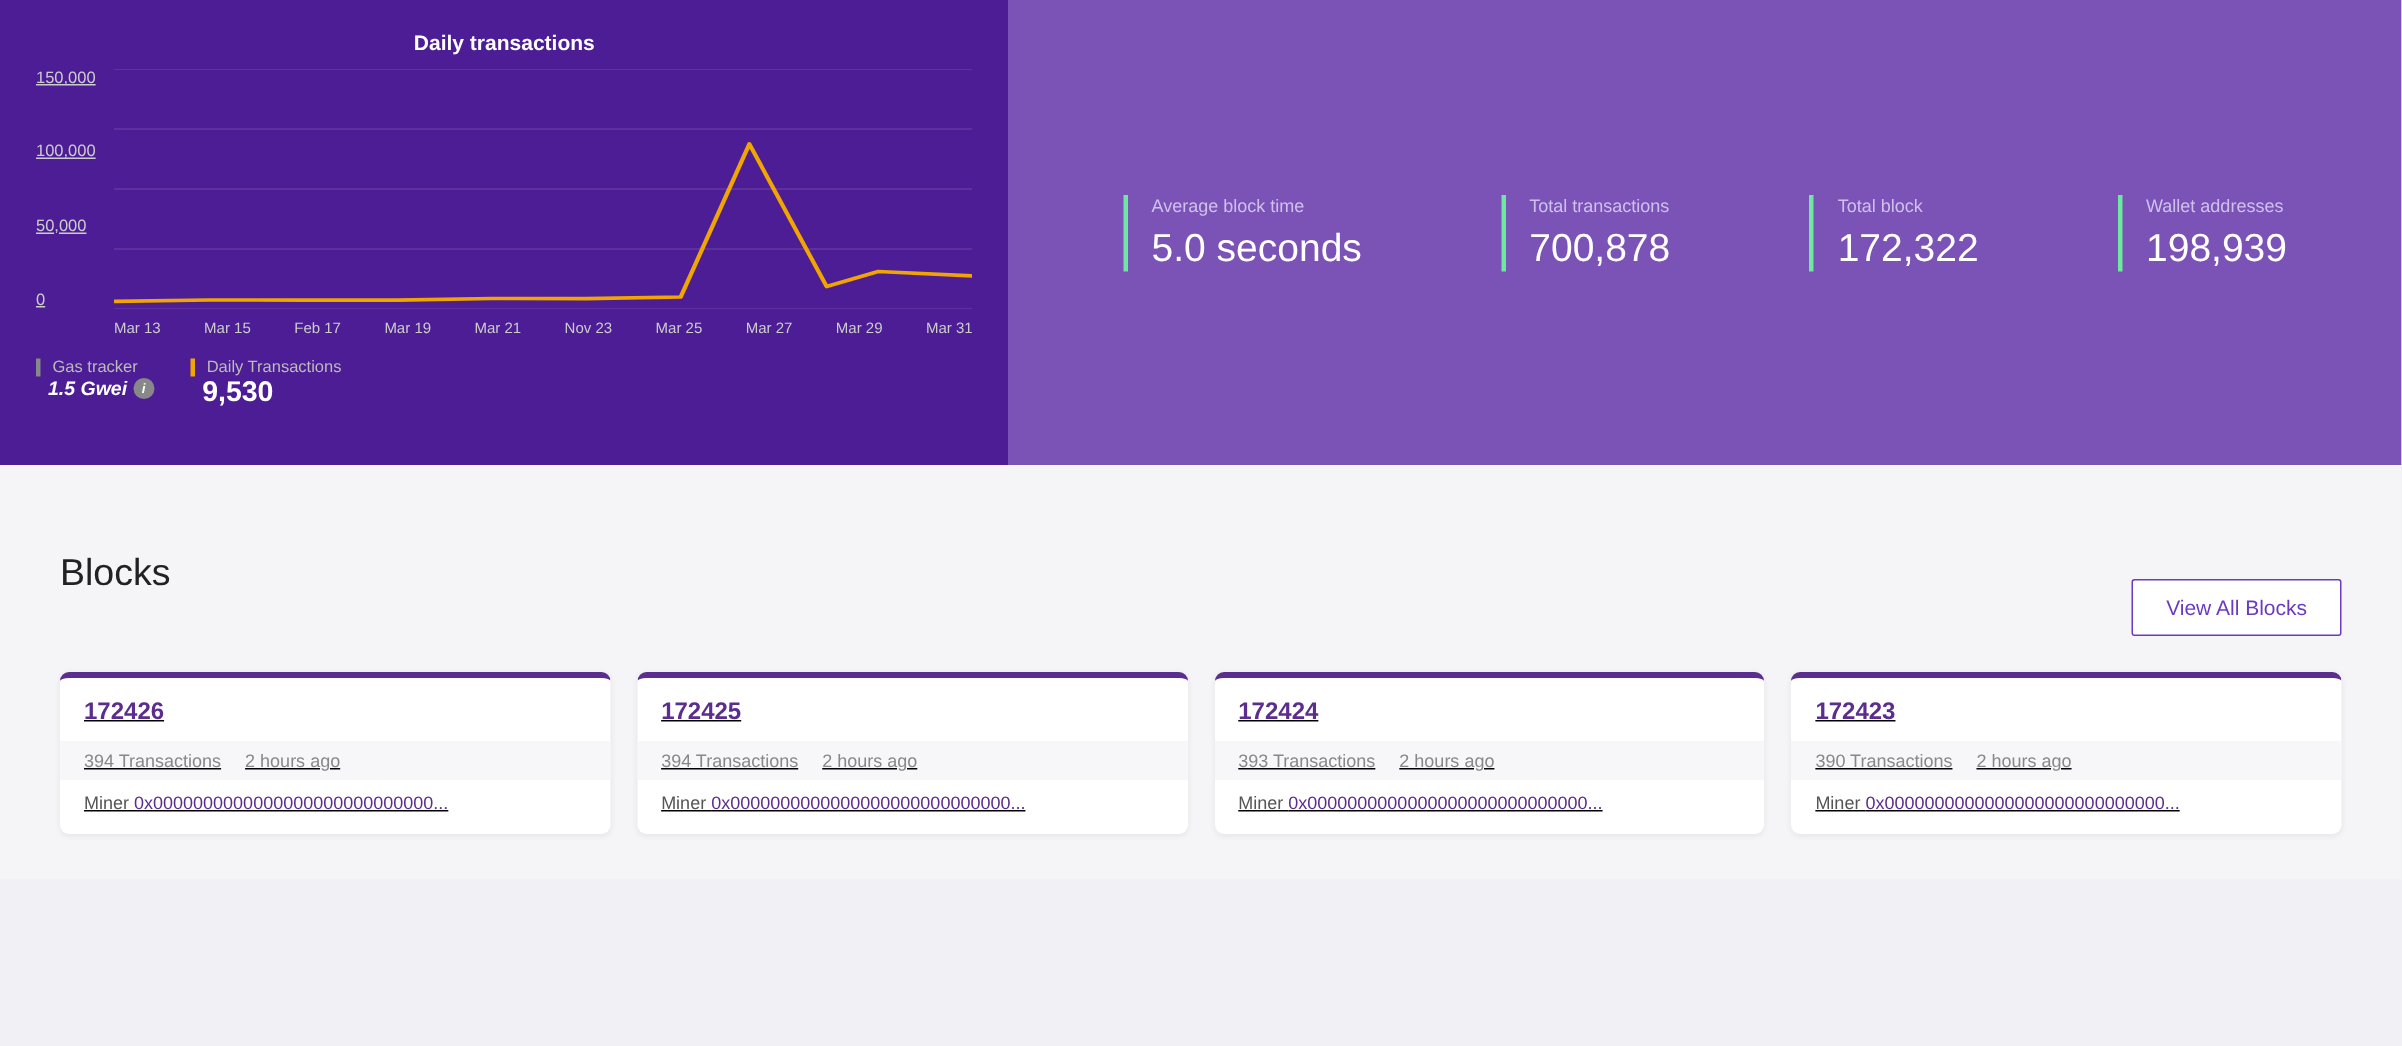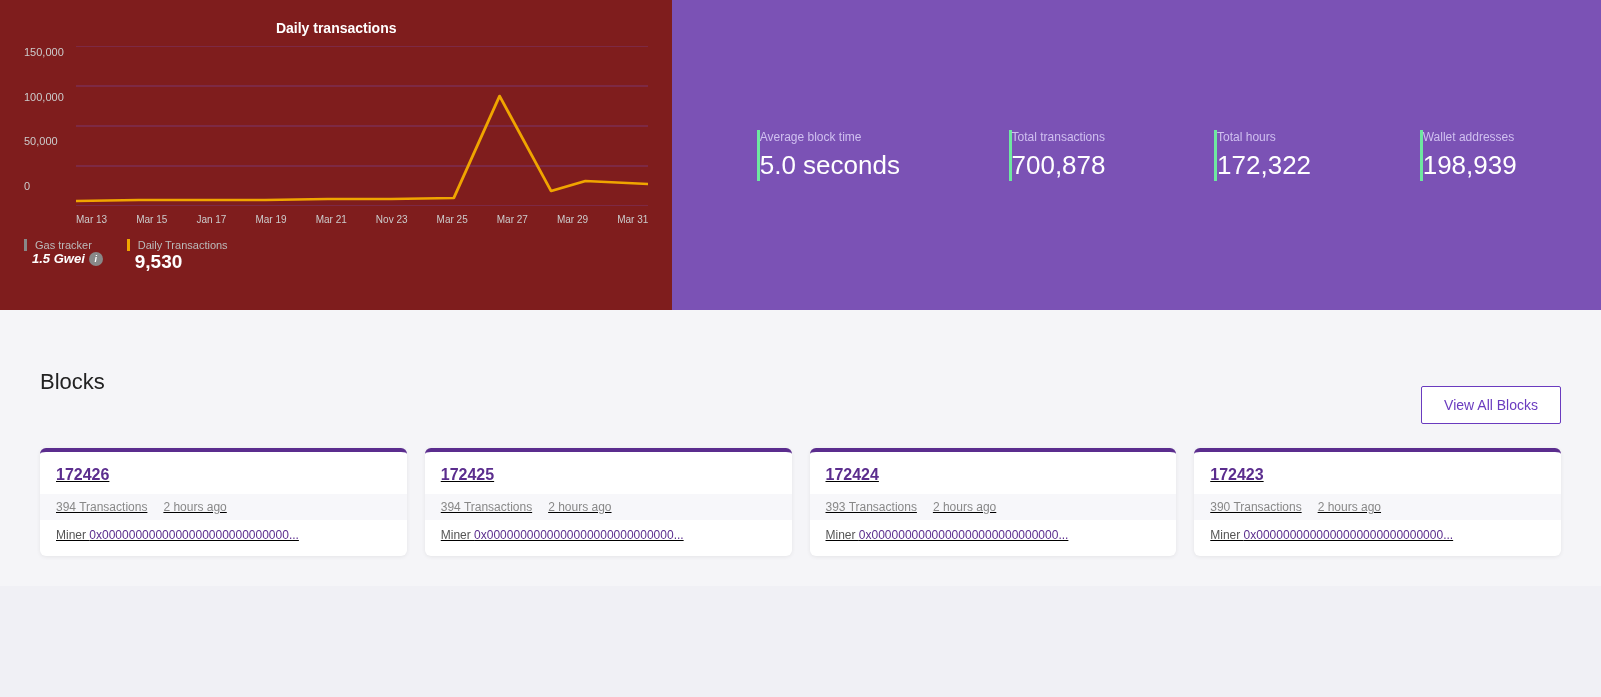--- a/index.html
+++ b/index.html
@@ -7,21 +7,21 @@
 
     
     .hero {
       display: flex;
       width: 100%;
       min-height: 310px;
     }
 
     
     .chart-panel {
-      background: #7f1d1d;
+      background: #4c1d95;
       width: 42%;
       padding: 20px 24px 18px;
       position: relative;
     }
 
     .chart-title {
       text-align: center;
       color: #fff;
       font-size: 14px;
       font-weight: 700;
@@ -31,27 +31,28 @@
     .chart-area {
       position: relative;
       height: 160px;
       margin-bottom: 8px;
     }
 
     .y-labels {
       position: absolute;
       left: 0;
       top: 0;
-      bottom: 14px;
+      bottom: 0;
       display: flex;
       flex-direction: column;
       justify-content: space-between;
       color: #ccc;
       font-size: 11px;
       width: 52px;
+      text-decoration: underline;
     }
 
     .chart-svg-wrapper {
       position: absolute;
       left: 52px;
       right: 0;
       top: 0;
       bottom: 0;
     }
 
@@ -117,21 +118,21 @@
       background: #7b52b5;
       width: 58%;
       display: flex;
       align-items: center;
       justify-content: space-around;
       padding: 30px 30px;
     }
 
     .stat-item {
       border-left: 3px solid #6ee8a0;
-      padding-left: 0;
+      padding-left: 16px;
       color: #fff;
     }
 
     .stat-label {
       color: #d0c0f0;
       font-size: 12px;
       margin-bottom: 6px;
     }
 
     .stat-value {
@@ -147,21 +148,21 @@
     }
 
     .blocks-header {
       display: flex;
       align-items: center;
       justify-content: space-between;
       margin-bottom: 24px;
     }
 
     .blocks-title {
-      font-size: 22px;
+      font-size: 25px;
       font-weight: 400;
       color: #222;
     }
 
     .view-all-btn {
       border: 1.5px solid #6a3bbf;
       color: #6a3bbf;
       background: #fff;
       padding: 10px 22px;
       font-size: 14px;
@@ -242,21 +243,21 @@
           <line x1="0" y1="160" x2="500" y2="160" stroke="#7a4db0" stroke-width="0.5"></line>
 
           <polyline points="0,155 55,154 110,154 165,154 220,153 275,153 330,152 370,50 415,145 445,135 500,138" fill="none" stroke="#f0a500" stroke-width="2.5" stroke-linejoin="round" stroke-linecap="round"></polyline>
         </svg>
       </div>
     </div>
 
     <div class="x-labels">
       <span>Mar 13</span>
       <span>Mar 15</span>
-      <span>Jan 17</span>
+      <span>Feb 17</span>
       <span>Mar 19</span>
       <span>Mar 21</span>
       <span>Nov 23</span>
       <span>Mar 25</span>
       <span>Mar 27</span>
       <span>Mar 29</span>
       <span>Mar 31</span>
     </div>
 
     <div class="chart-footer">
@@ -277,21 +278,21 @@
   <div class="stats-panel">
     <div class="stat-item">
       <div class="stat-label">Average block time</div>
       <div class="stat-value">5.0 seconds</div>
     </div>
     <div class="stat-item">
       <div class="stat-label">Total transactions</div>
       <div class="stat-value">700,878</div>
     </div>
     <div class="stat-item">
-      <div class="stat-label">Total hours</div>
+      <div class="stat-label">Total block</div>
       <div class="stat-value">172,322</div>
     </div>
     <div class="stat-item">
       <div class="stat-label">Wallet addresses</div>
       <div class="stat-value">198,939</div>
     </div>
   </div>
 
 </div>
 

